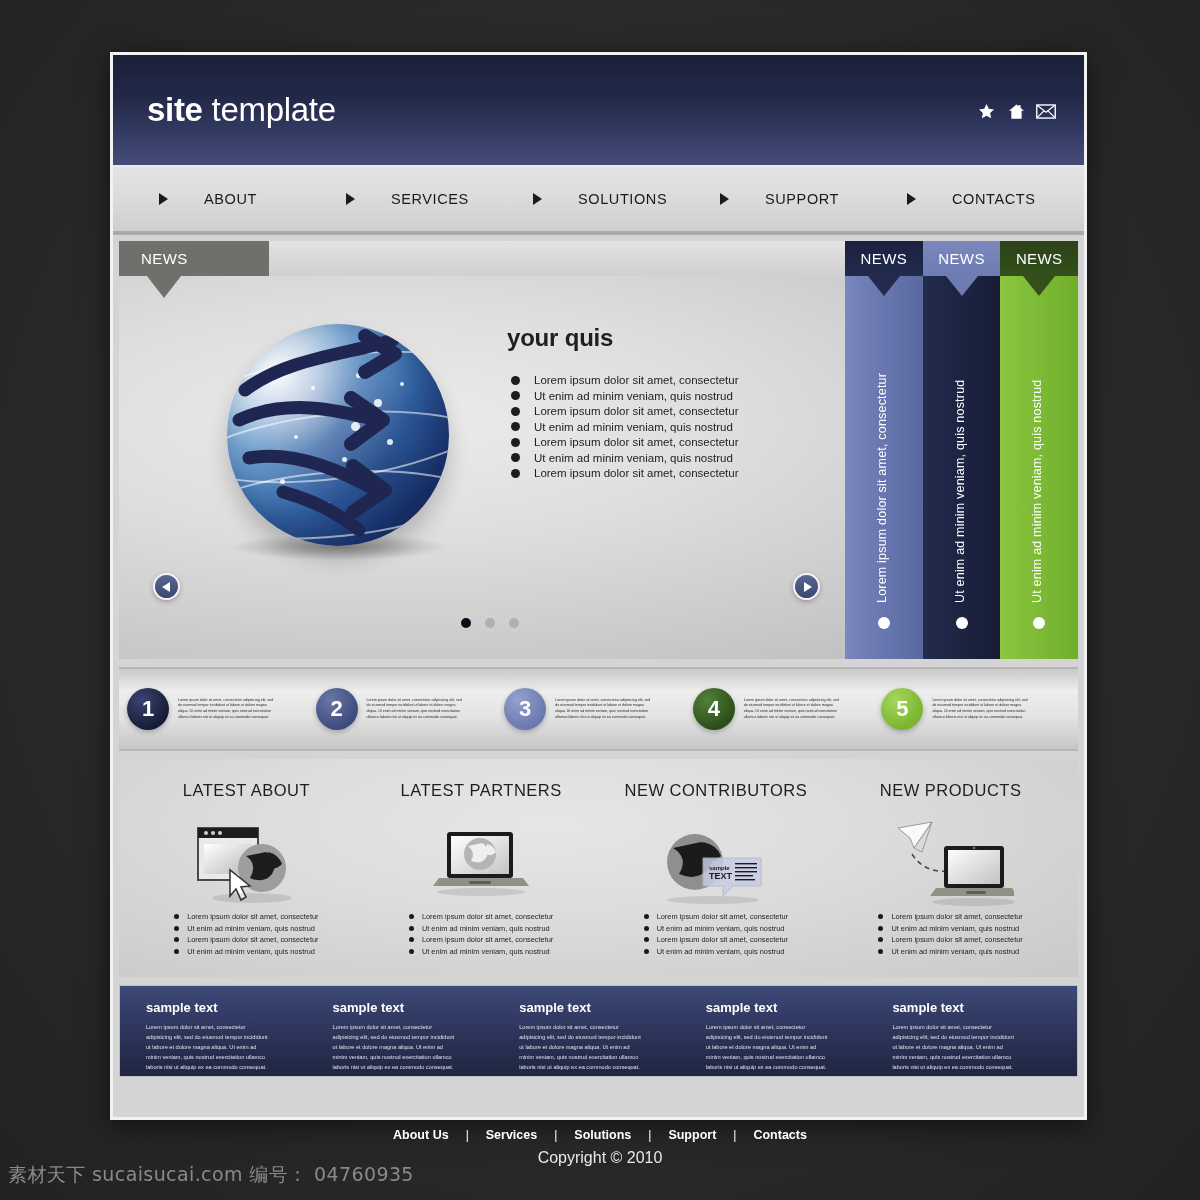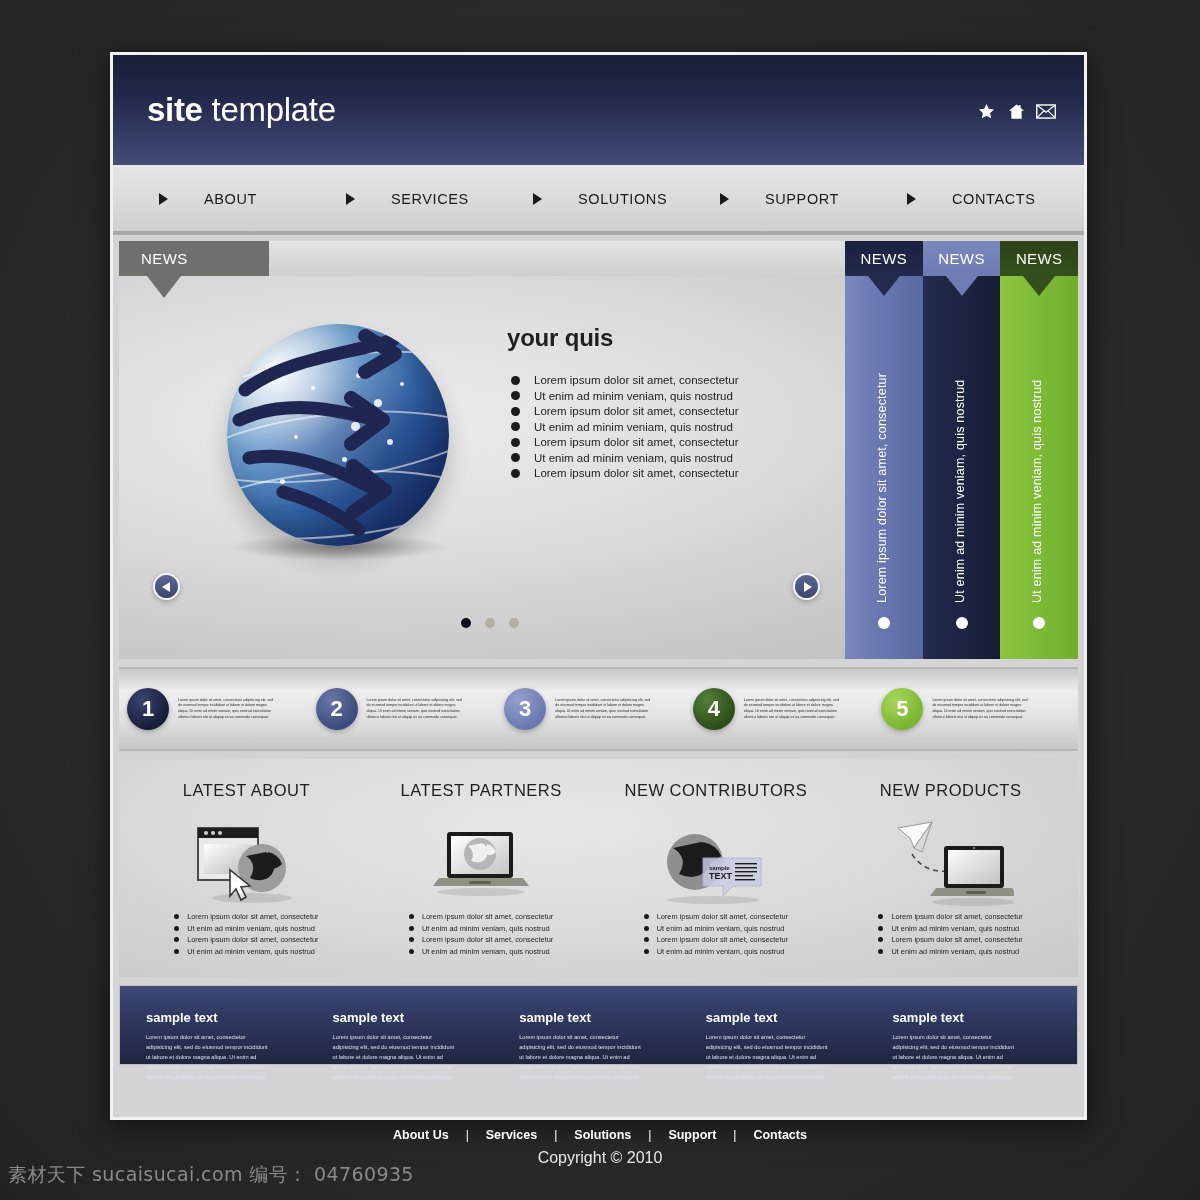--- a/index.html
+++ b/index.html
@@ -347,24 +347,24 @@
   .fcol ul { list-style: none; margin-top: 4px; display: inline-block; text-align: left; }
   .fcol ul li {
     display: flex; align-items: center; gap: 8px;
     font-size: 7.4px; color: #232323; margin-bottom: 2.5px;
   }
   .fcol ul li .d { width: 5px; height: 5px; border-radius: 50%; background: #1a1a1a; flex:0 0 auto; }
 
   
   .sampleband {
     margin: 8px 6px 23px 6px;
-    height: 80px;
+    height: 92px;
     background: linear-gradient(to bottom, #3f4a78 0%, #313a63 35%, #262d4e 75%, #20263f 100%);
     display: flex;
-    padding: 24px 12px 0 12px;
+    padding: 14px 12px 0 12px;
     border: 1px solid #bfbfbf;
   }
   .sblock { flex: 1; padding-left: 14px; }
   .sblock .st {
     color: #fff; font-size: 13px; font-weight: bold; margin-bottom: 8px;
   }
   .sblock .sp {
     color: #dfe2ee; font-size: 5.6px; line-height: 1.78; max-width: 124px;
   }
 

